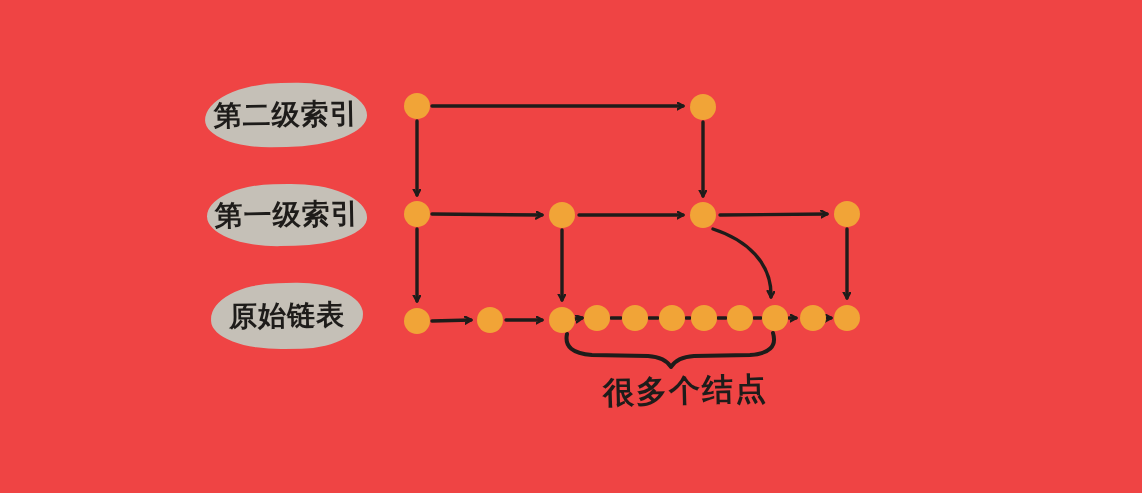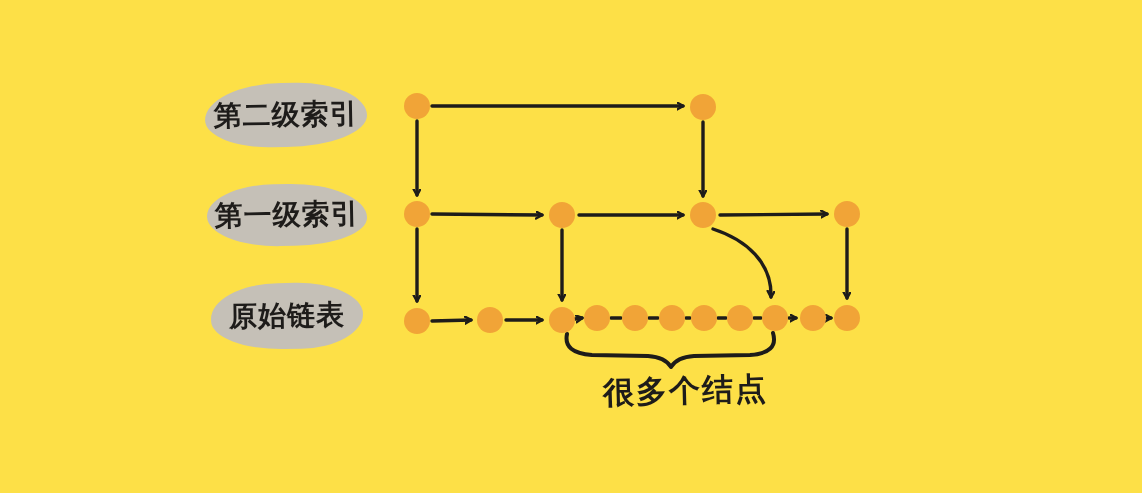--- a/index.html
+++ b/index.html
@@ -54,21 +54,21 @@
     font-weight: 700;
     font-size: 31px;
     letter-spacing: 2px;
     transform: rotate(-1.5deg);
     white-space: nowrap;
   }
 </style>
 </head>
 <body>
 
-<div id="canvas" style="background: #fde047;">
+<div id="canvas" style="background: #ef4444;">
 
   <svg id="diagram-svg" width="1142" height="493" viewBox="0 0 1142 493">
       <defs>
         <marker id="ah" markerWidth="10" markerHeight="10" refX="6.5" refY="4" orient="auto" markerUnits="userSpaceOnUse">
           <path d="M 0.5 0.5 L 7 4 L 0.5 7.5" fill="none" stroke="#1e1c1a" stroke-width="2.4" stroke-linecap="round" stroke-linejoin="round"></path>
         </marker>
       </defs>
       <line x1="432" y1="106" x2="683" y2="106" stroke="#1e1c1a" stroke-width="3.4" stroke-linecap="round" fill="none" marker-end="url(#ah)"></line>
       <line x1="432" y1="214" x2="542" y2="215" stroke="#1e1c1a" stroke-width="3.4" stroke-linecap="round" fill="none" marker-end="url(#ah)"></line>
       <line x1="579" y1="215" x2="683" y2="215" stroke="#1e1c1a" stroke-width="3.4" stroke-linecap="round" fill="none" marker-end="url(#ah)"></line>

